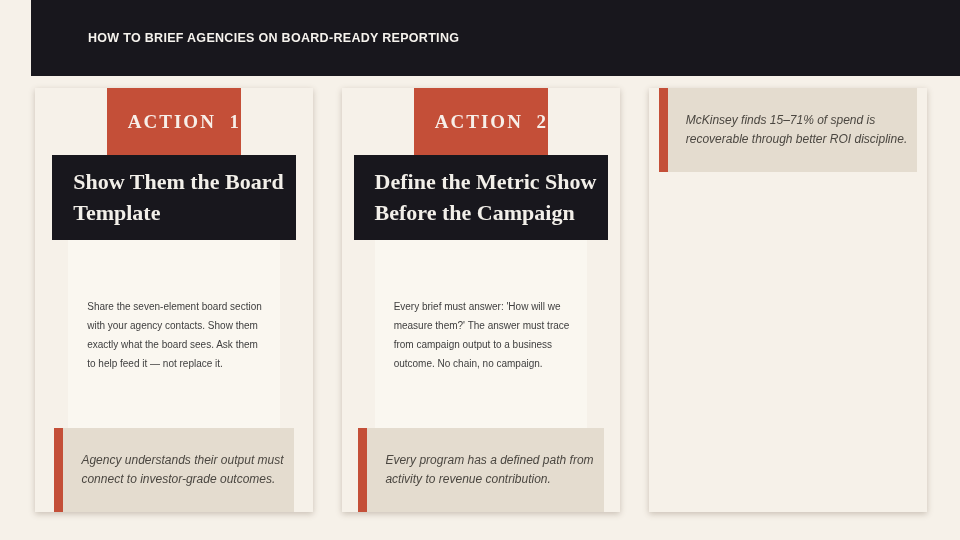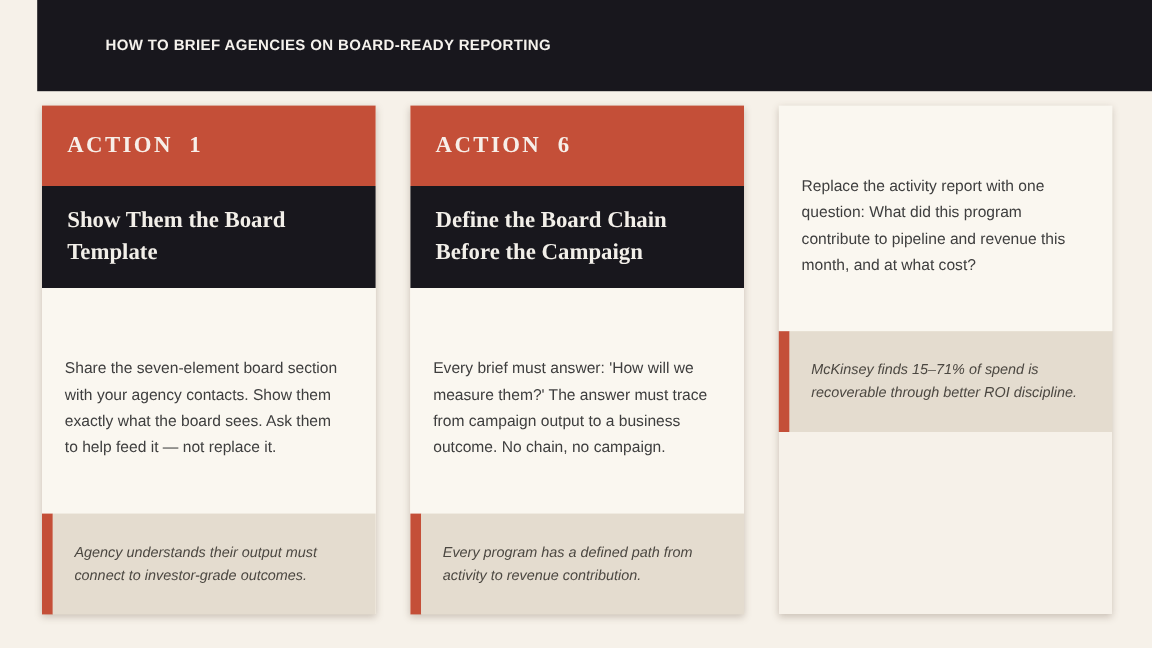--- a/index.html
+++ b/index.html
@@ -31,20 +31,21 @@
     margin-left:57px;
   }
   .columns{
     position:absolute;left:35px;top:88px;
     display:flex;gap:29px;
   }
   .column{
     width:278px;
     display:flex;flex-direction:column;
     box-shadow:0 2px 6px rgba(90,70,50,.28);
+    align-items:center;
   }
   .badge{
     height:67px;
     background:var(--accent);
     display:flex;align-items:center;
     padding-left:21px;
   }
   .badge span{
     color:#f7efe9;
     font-family:"Liberation Serif",serif;
@@ -56,32 +57,32 @@
   .band{
     height:85px;
     background:var(--dark);
     display:flex;align-items:center;
     padding:0 12px 0 21px;
   }
   .band span{
     color:#f2efe9;
     font-family:"Liberation Serif",serif;
     font-weight:bold;
-    font-size:19px;
+    font-size:22px;
     line-height:1.38;
     white-space:pre-line;
   }
   .cardbody{
     height:188px;
     background:var(--card-bg);
     padding:56px 18px 0 19px;
   }
   .cardbody span{
     color:#3e3e3e;
-    font-size:13px;
+    font-size:10px;
     line-height:1.7;
     white-space:pre-line;
   }
   .note{
     height:84px;
     display:flex;
   }
   .note-bar{
     width:9px;
     background:var(--accent);
@@ -128,48 +129,42 @@
       <div class="note-bar"></div>
       <div class="note-text">
         <span>Agency understands their output must
 connect to investor-grade outcomes.</span>
       </div>
     </div>
   </div>
 
   <div class="column">
     <div class="badge">
-      <span>ACTION 6</span>
+      <span>ACTION 2</span>
     </div>
     <div class="band">
-      <span>Define the Board Chain
+      <span>Define the Metric Show
 Before the Campaign</span>
     </div>
     <div class="cardbody">
       <span>Every brief must answer: 'How will we
 measure them?' The answer must trace
 from campaign output to a business
 outcome. No chain, no campaign.</span>
     </div>
     <div class="note">
       <div class="note-bar"></div>
       <div class="note-text">
         <span>Every program has a defined path from
 activity to revenue contribution.</span>
       </div>
     </div>
   </div>
 
   <div class="column">
-    <div class="cardbody">
-      <span>Replace the activity report with one
-question: What did this program
-contribute to pipeline and revenue this
-month, and at what cost?</span>
-    </div>
     <div class="note">
       <div class="note-bar"></div>
       <div class="note-text">
         <span>McKinsey finds 15–71% of spend is
 recoverable through better ROI discipline.</span>
       </div>
     </div>
   </div>
 
 </div>

